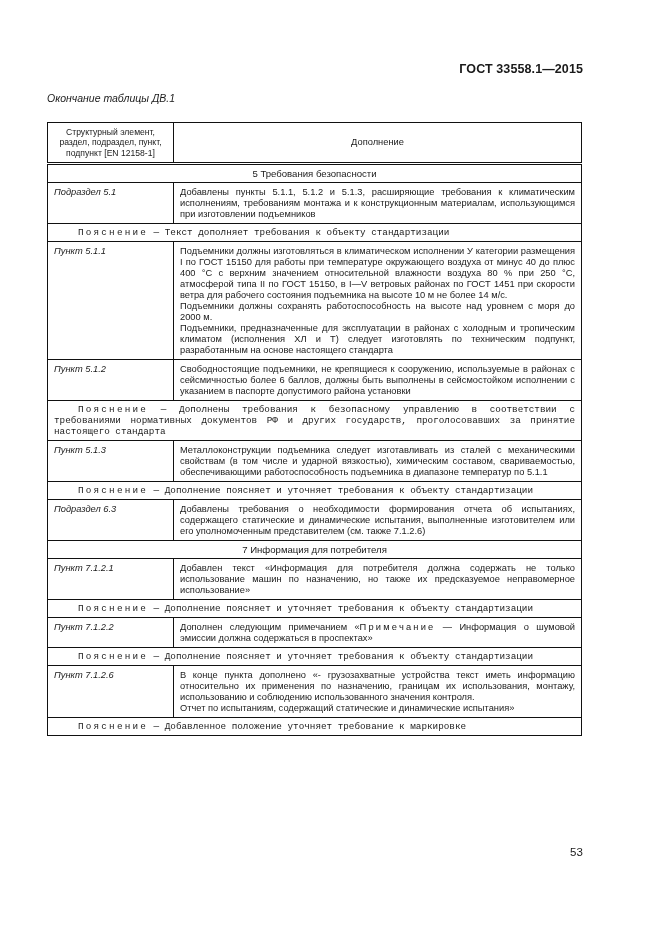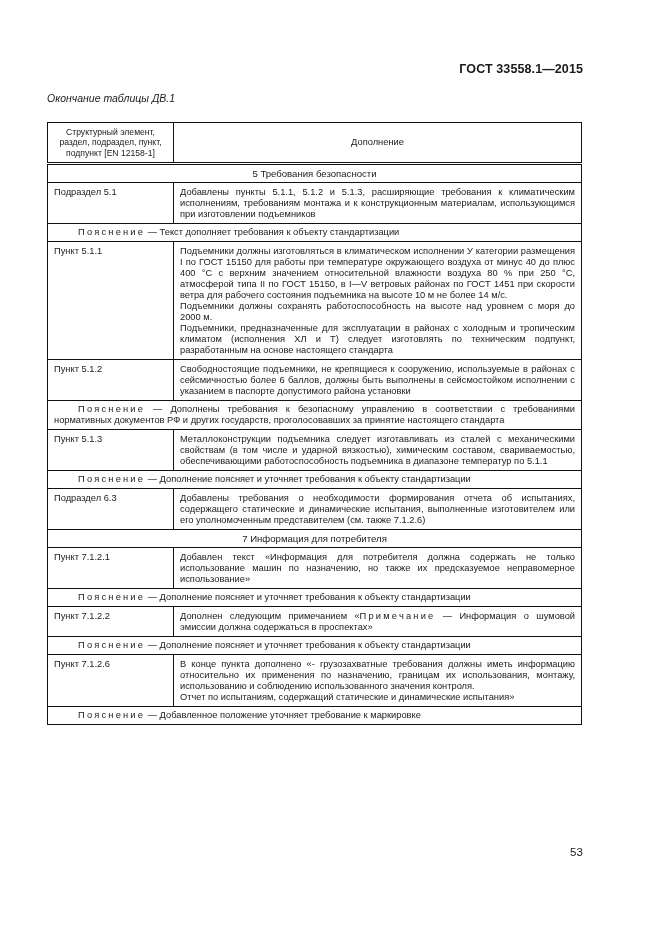--- a/index.html
+++ b/index.html
@@ -7,23 +7,23 @@
          font-family:"Liberation Sans", sans-serif; color:#1a1a1a; }
   .doc-code { position:absolute; top:62px; right:78px; font-weight:bold; font-size:12.5px; letter-spacing:0.1px; }
   .caption { position:absolute; top:92px; left:47px; font-style:italic; font-size:10.5px; }
   .tbl { position:absolute; left:47px; top:122px; width:535px; border-collapse:collapse; font-size:9.3px; line-height:11px; table-layout:fixed; }
   .tbl td { border:1px solid #111; padding:2px 6px 2px 6px; vertical-align:top; }
   .tbl col.c1 { width:126px; }
   .tbl .hdr td { height:35px; vertical-align:middle; text-align:center; }
   .tbl .hdr td.h1 { font-size:8.6px; line-height:10.5px; padding:2px 4px; }
   .tbl .hdr td { border-bottom:3px double #111; }
   .tbl .section td { text-align:center; font-weight:normal; font-size:9.6px; padding:3px 6px; }
-  .tbl td.item { padding-top:4px; }
+  .tbl td.item { padding-top:4px;font-style:italic; }
   .tbl td.mod { text-align:justify; padding-top:4px; padding-bottom:3px;margin-left:21px; }
-  .tbl .note td { padding:3px 6px 3px 6px; text-align:justify; text-indent:24px; }
+  .tbl .note td { padding:3px 6px 3px 6px; text-align:justify; text-indent:24px;font-family:Liberation Mono, monospace; }
   .spaced { letter-spacing:2.2px; }
   .page-num { position:absolute; top:846px; left:570px; font-size:11.5px;text-align:center; }
 </style>
 </head>
 <body>
 
 <div class="doc-code">ГОСТ 33558.1—2015</div>
 <div class="caption">Окончание таблицы ДВ.1</div>
 
 <table class="tbl">
@@ -103,21 +103,21 @@
       <td class="mod"><span>Дополнен следующим примечанием «</span><span class="spaced">Примечание</span><span> — Информация о шумовой эмиссии должна содержаться в проспектах»</span></td>
     </tr>
 
     <tr class="note">
       <td colspan="2"><span class="spaced">Пояснение</span><span> — </span><span>Дополнение поясняет и уточняет требования к объекту стандартизации</span></td>
     </tr>
 
     <tr>
       <td class="item">Пункт 7.1.2.6</td>
       <td class="mod">
-        <div>В конце пункта дополнено «- грузозахватные требования должны иметь информацию относительно их применения по назначению, границам их использования, монтажу, использованию и соблюдению использованного значения контроля.</div>
+        <div>В конце пункта дополнено «- грузозахватные устройства текст иметь информацию относительно их применения по назначению, границам их использования, монтажу, использованию и соблюдению использованного значения контроля.</div>
         <div>Отчет по испытаниям, содержащий статические и динамические испытания»</div>
       </td>
     </tr>
 
     <tr class="note">
       <td colspan="2"><span class="spaced">Пояснение</span><span> — </span><span>Добавленное положение уточняет требование к маркировке</span></td>
     </tr>
   </tbody>
 </table>
 

